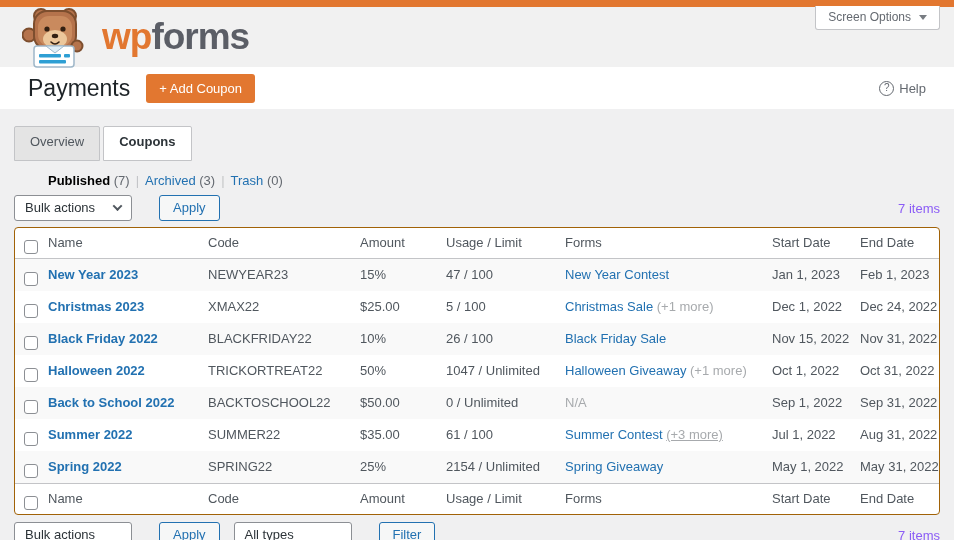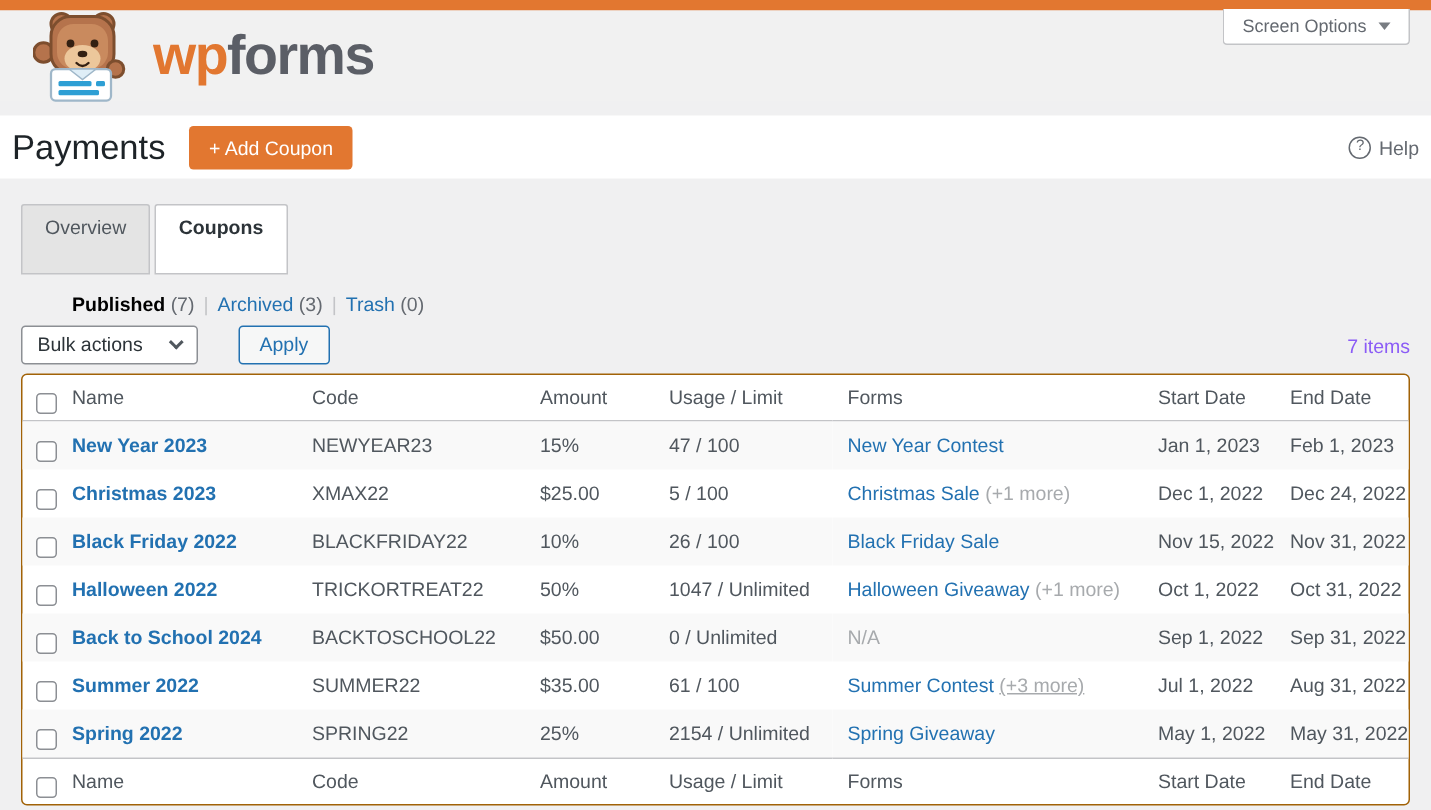--- a/index.html
+++ b/index.html
@@ -13,31 +13,31 @@
   .screen-options { position:absolute; top:6px; right:14px; background:#fff; border:1px solid #c3c4c7; border-top:none; border-radius:0 0 3px 3px; padding:4px 12px 5px; color:#646970; font-size:12px; display:flex; align-items:center; gap:8px; cursor:pointer; }
   .tri-down { width:0; height:0; border-left:4px solid transparent; border-right:4px solid transparent; border-top:5px solid #787c82; display:inline-block; }
 
   
   .logo-band { height:60px; background:#f1f1f1; display:flex; align-items:center; padding-left:22px; gap:14px; }
   .wordmark { font-size:37px; font-weight:700; letter-spacing:-1px; }
   .wordmark .wp { color:#e27730; }
   .wordmark .forms { color:#5b5e66; }
 
   
-  .page-bar { height:42px; background:#fff; display:flex; align-items:center; padding:0 8px;margin-top:10px; }
+  .page-bar { height:42px; background:#fff; display:flex; align-items:center; padding:0 28px; }
   .page-title { font-size:23px; font-weight:400; color:#1d2327; margin-right:16px; }
   .add-coupon-btn { background:#e27730; color:#fff; border:none; border-radius:3px; font-size:13px; padding:7px 13px; cursor:pointer; font-family:inherit; }
   .help-link { margin-left:auto; color:#646970; display:flex; align-items:center; gap:5px; cursor:pointer; }
   .help-icon { width:15px; height:15px; border:1px solid #646970; border-radius:50%; display:inline-flex; align-items:center; justify-content:center; font-size:10px; line-height:1; }
 
   
   .content { padding:0 14px; }
 
   .tabs { padding-top:17px; display:flex; gap:3px; }
-  .nav-tab { border:1px solid #c3c4c7; padding:7px 15px 23px; font-size:13px; color:#50575e; background:#e4e4e4; cursor:pointer; border-radius:2px 2px 0 0; }
+  .nav-tab { border:1px solid #c3c4c7; padding:7px 15px 11px; font-size:13px; color:#50575e; background:#e4e4e4; cursor:pointer; border-radius:2px 2px 0 0; }
   .nav-tab.active { background:#fff; color:#2c3338; font-weight:600; }
 
   .subsubsub { margin-top:12px; font-size:13px; color:#646970; }
   .subsubsub a { color:#2271b1; text-decoration:none; cursor:pointer; }
   .subsubsub .current { color:#000; font-weight:700;padding-left:34px; }
   .subsubsub .count { color:#646970; font-weight:400; }
   .subsubsub .sep { color:#c3c4c7; margin:0 6px; }
 
   .toolbar { margin-top:7px; display:flex; align-items:center; gap:6px; }
   .select { background:#fff; border:1px solid #8c8f94; border-radius:3px; padding:4px 10px 5px; display:inline-flex; align-items:center; color:#2c3338; cursor:pointer; min-width:118px; justify-content:space-between; }
@@ -193,21 +193,21 @@
           <td><a class="name-link">Halloween 2022</a></td>
           <td>TRICKORTREAT22</td>
           <td>50%</td>
           <td>1047 / Unlimited</td>
           <td><a class="form-link">Halloween Giveaway</a> <span class="more">(+1 more)</span></td>
           <td>Oct 1, 2022</td>
           <td>Oct 31, 2022</td>
         </tr>
         <tr>
           <td class="cb"><input type="checkbox" style=""></td>
-          <td><a class="name-link">Back to School 2024</a></td>
+          <td><a class="name-link">Back to School 2022</a></td>
           <td>BACKTOSCHOOL22</td>
           <td>$50.00</td>
           <td>0 / Unlimited</td>
           <td><span class="na">N/A</span></td>
           <td>Sep 1, 2022</td>
           <td>Sep 31, 2022</td>
         </tr>
         <tr>
           <td class="cb"><input type="checkbox" style=""></td>
           <td><a class="name-link">Summer 2022</a></td>

